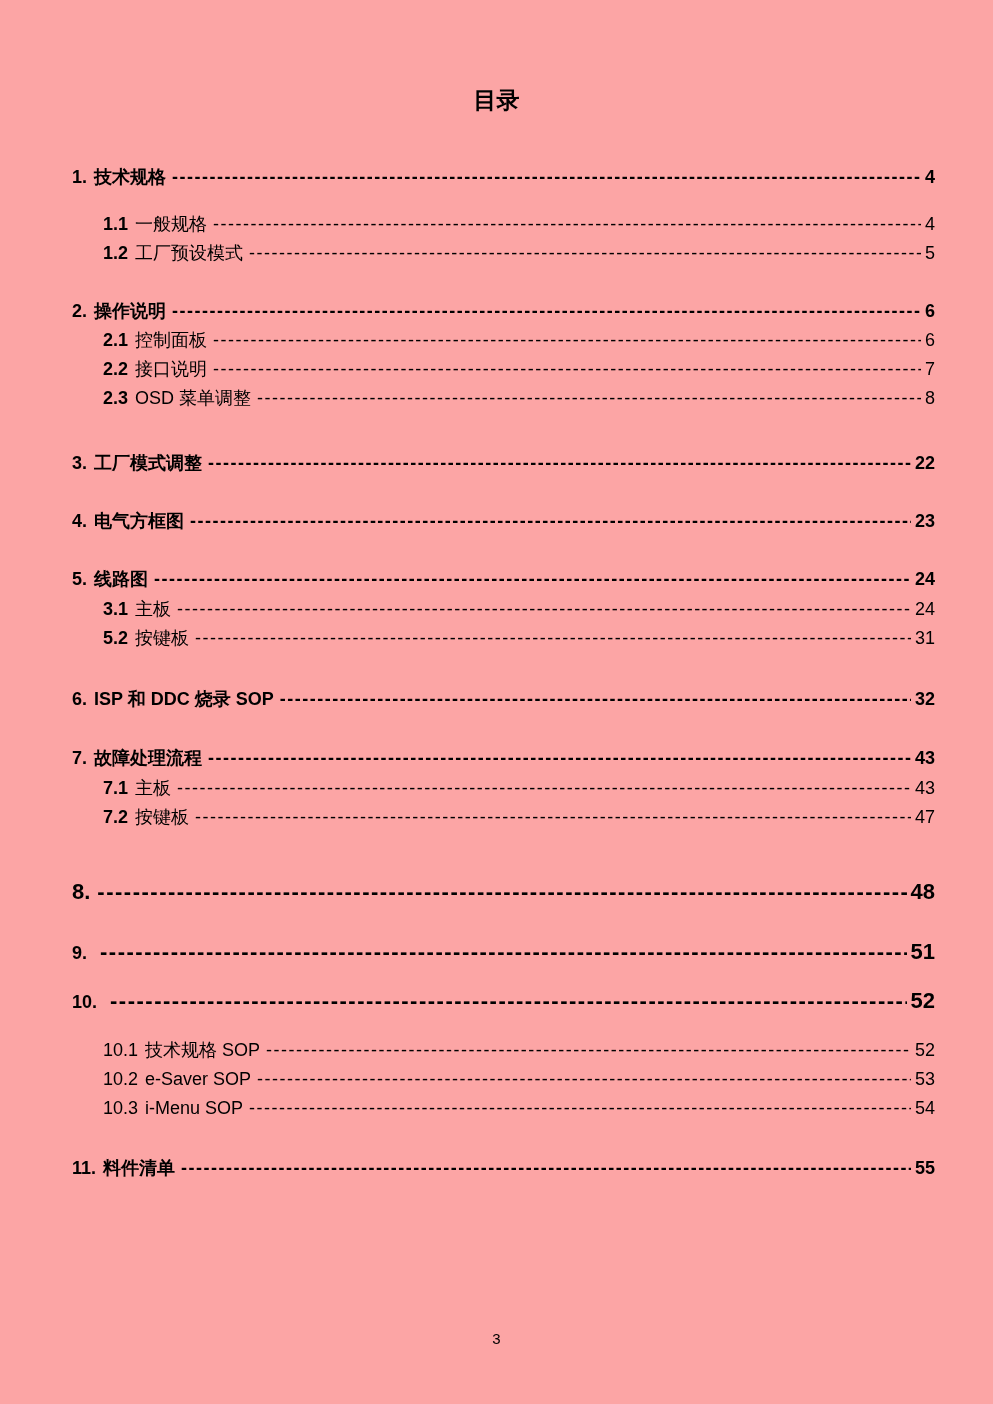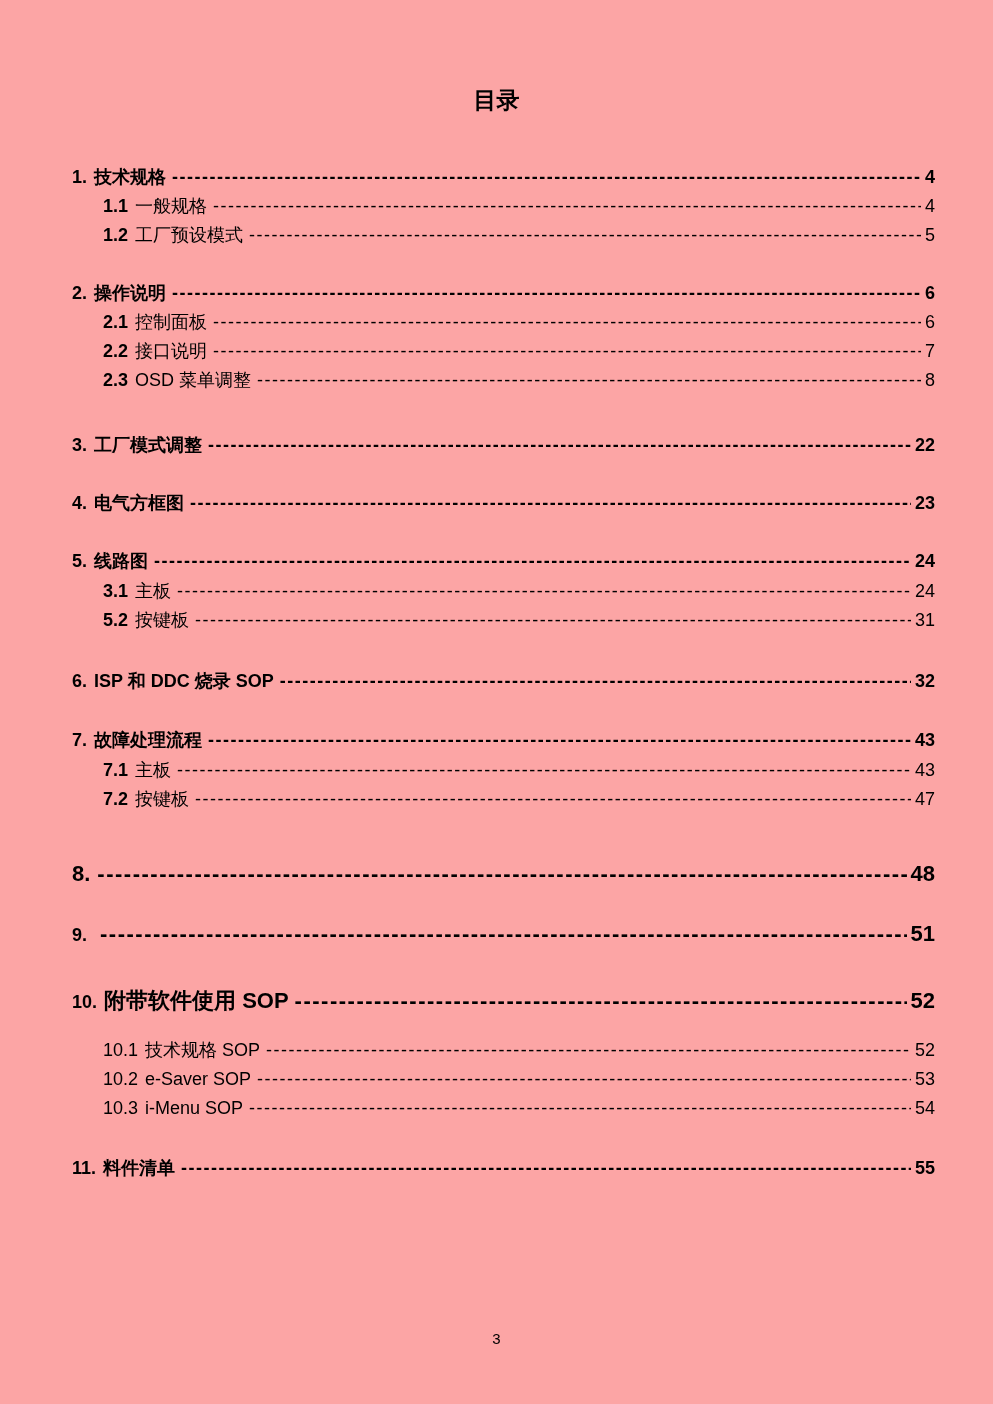--- a/index.html
+++ b/index.html
@@ -74,21 +74,21 @@
 
   <div class="toc">
 
     <div class="entry m" style="margin-top:0">
       <span class="num">1.</span>
       <span class="label">技术规格</span>
       <span class="leader">------------------------------------------------------------------------------------------------------------------------------------------------------------------------------------------------------------------------------------------------</span>
       <span class="pg">4</span>
     </div>
 
-    <div class="entry s nb" style="margin-top:0">
+    <div class="entry s nb" style="margin-top:18px">
       <span class="num">1.1</span>
       <span class="label">一般规格</span>
       <span class="leader">------------------------------------------------------------------------------------------------------------------------------------------------------------------------------------------------------------------------------------------------</span>
       <span class="pg">4</span>
     </div>
 
     <div class="entry s nb">
       <span class="num">1.2</span>
       <span class="label">工厂预设模式</span>
       <span class="leader">------------------------------------------------------------------------------------------------------------------------------------------------------------------------------------------------------------------------------------------------</span>
@@ -191,23 +191,22 @@
       <span class="leader">------------------------------------------------------------------------------------------------------------------------------------------------------------------------------------------------------------------------------------------------</span>
       <span class="pg">48</span>
     </div>
 
     <div class="entry b" style="margin-top:27px">
       <span class="num small">9.</span>
       <span class="leader">------------------------------------------------------------------------------------------------------------------------------------------------------------------------------------------------------------------------------------------------</span>
       <span class="pg">51</span>
     </div>
 
-    <div class="entry b" style="margin-top:32px">
+    <div class="entry b" style="margin-top:14px">
       <span class="num small">10.</span>
-      <span class="label">附带软件使用 SOP</span>
       <span class="leader">------------------------------------------------------------------------------------------------------------------------------------------------------------------------------------------------------------------------------------------------</span>
       <span class="pg">52</span>
     </div>
 
     <div class="entry s" style="margin-top:17px">
       <span class="num">10.1</span>
       <span class="label">技术规格 SOP</span>
       <span class="leader">------------------------------------------------------------------------------------------------------------------------------------------------------------------------------------------------------------------------------------------------</span>
       <span class="pg">52</span>
     </div>

